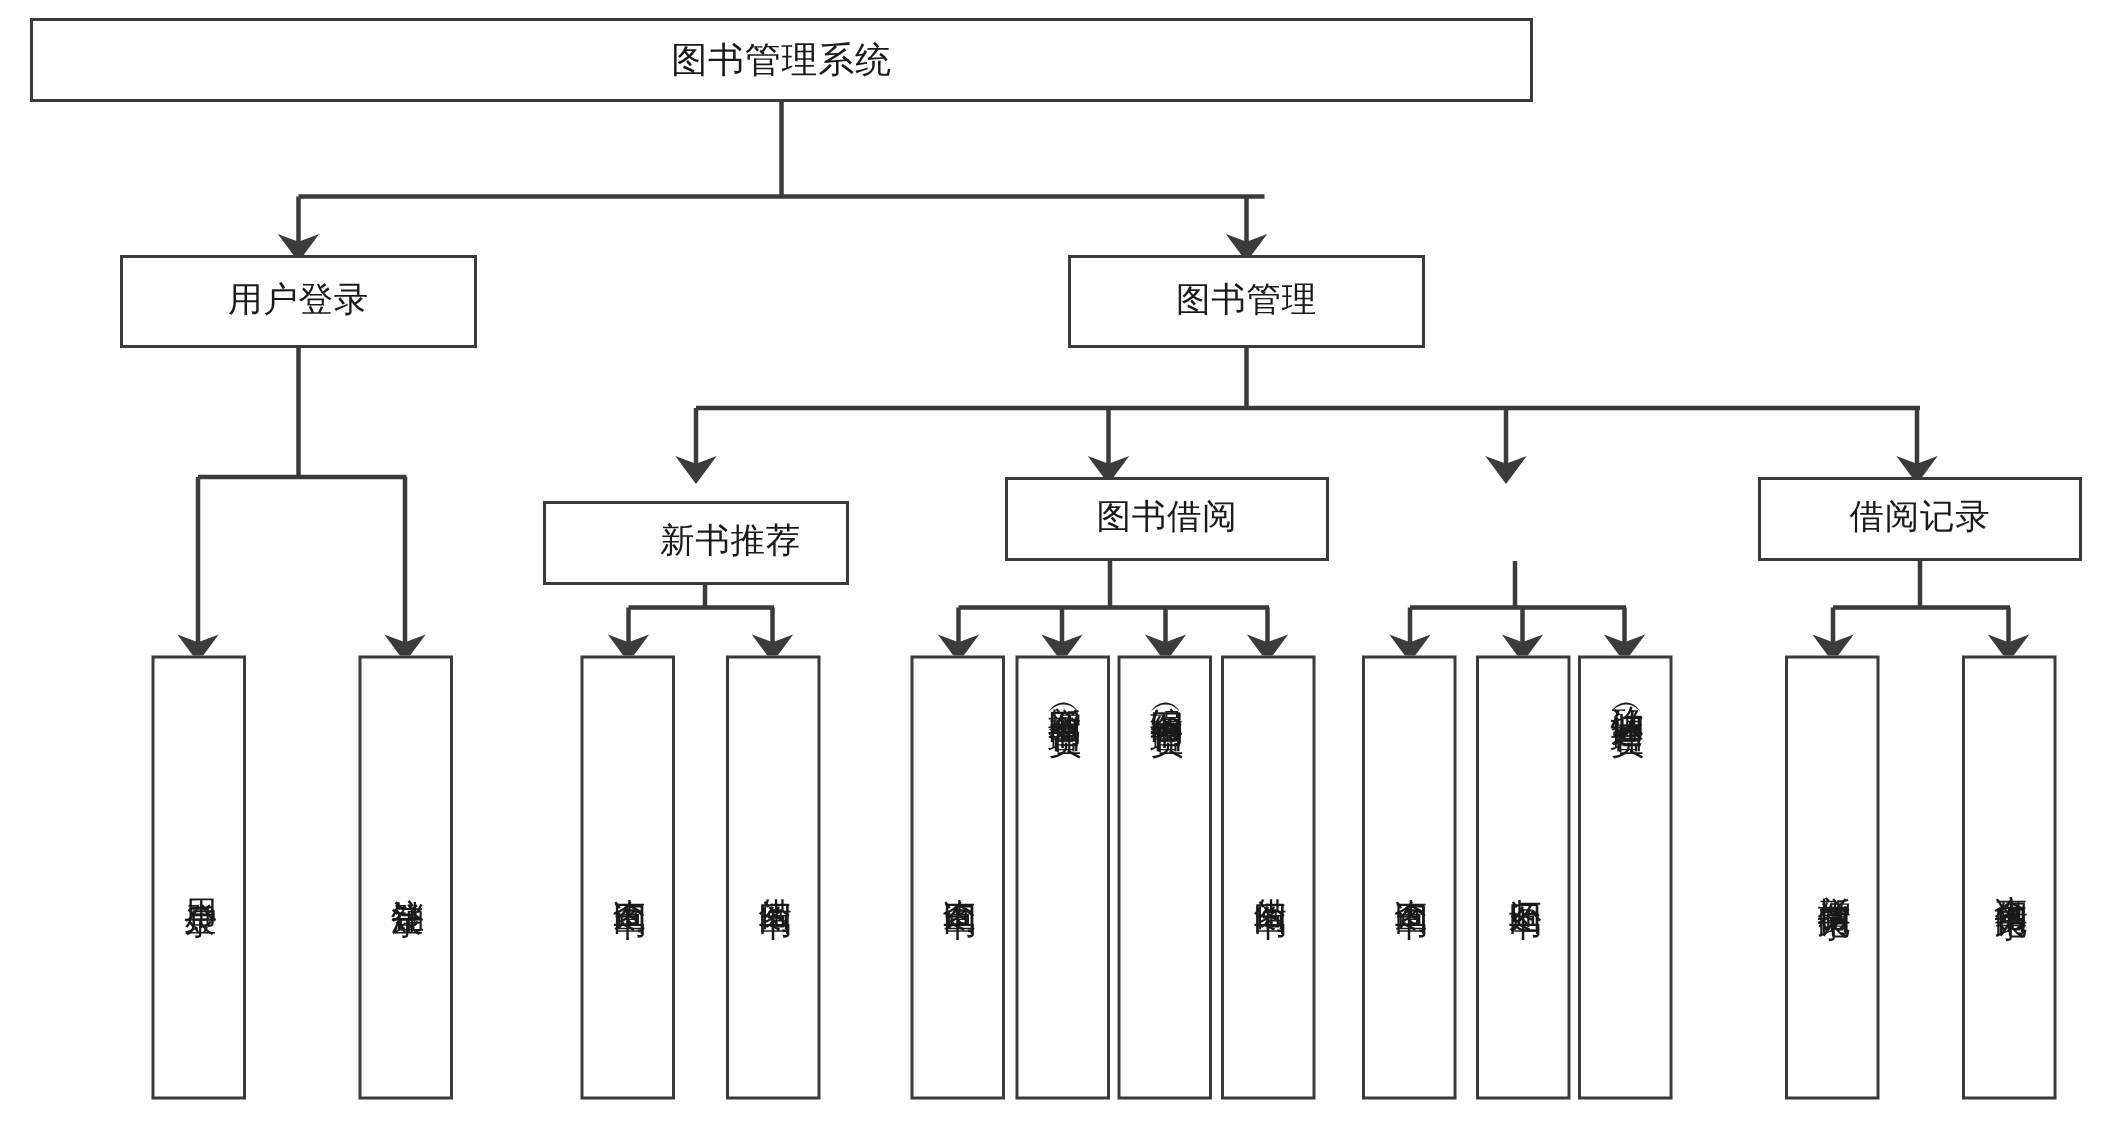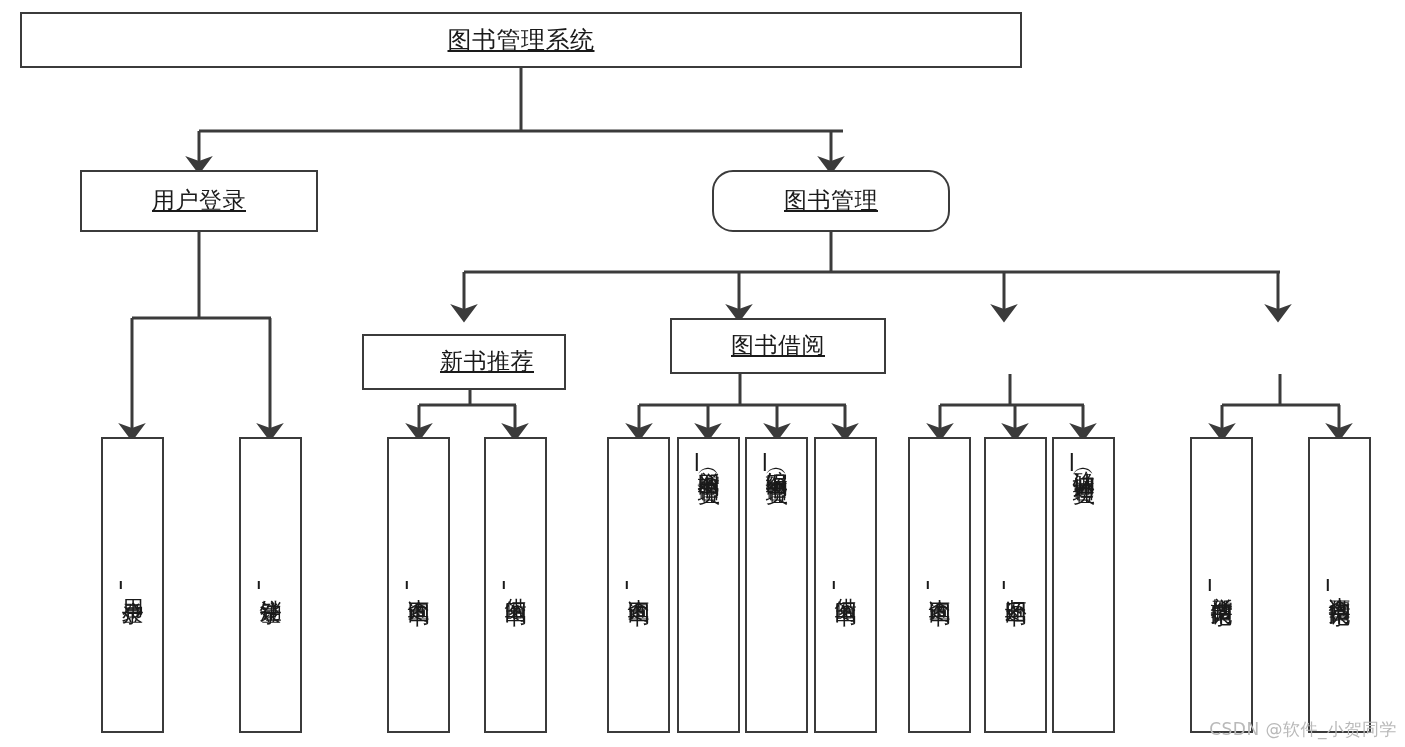--- a/index.html
+++ b/index.html
@@ -37,21 +37,20 @@
     align-items: center;
     justify-content: center;
     color: #1a1a1a;
   }
   .node-label {
     display: block;
     text-align: left;
     line-height: 1.12;
     letter-spacing: 0.5px;
     white-space: nowrap;
-    text-decoration: underline;
   }
   
   .node.horiz .node-label {
     font-size: 23px;
     writing-mode: horizontal-tb;
   }
   .node.root .node-label {
     font-size: 24px;
   }
   
@@ -139,33 +138,36 @@
   </svg>
 
   <div class="node horiz root" style="left:20px; top:12px; width:1002px; height:56px;">
     <span class="node-label">图书管理系统</span>
   </div>
 
   <div class="node horiz" style="left:80px; top:170px; width:238px; height:62px;">
     <span class="node-label">用户登录</span>
   </div>
 
-  <div class="node horiz" style="left:712px; top:170px; width:238px; height:62px;border-radius:21px;">
+  <div class="node horiz" style="left:712px; top:170px; width:238px; height:62px;">
     <span class="node-label">图书管理</span>
   </div>
 
   <div class="node horiz" style="left:362px; top:334px; width:204px; height:56px;padding-left:46px;">
     <span class="node-label">新书推荐</span>
   </div>
 
   <div class="node horiz" style="left:632px; top:318px; width:216px; height:56px;margin-left:38px;">
     <span class="node-label">图书借阅</span>
   </div>
 
 
+  <div class="node horiz" style="left:1172px; top:318px; width:216px; height:56px;">
+    <span class="node-label">借阅记录</span>
+  </div>
 
   <div class="node vert centered" style="left:101px; top:437px; width:63px; height:296px;">
     <span class="node-label">用户登录</span>
   </div>
 
   <div class="node vert centered" style="left:239px; top:437px; width:63px; height:296px;">
     <span class="node-label">注销登录</span>
   </div>
 
   <div class="node vert centered" style="left:387px; top:437px; width:63px; height:296px;">
@@ -205,15 +207,14 @@
   </div>
 
   <div class="node vert centered" style="left:1190px; top:437px; width:63px; height:296px;">
     <span class="node-label">新增借阅记录</span>
   </div>
 
   <div class="node vert centered" style="left:1308px; top:437px; width:63px; height:296px;">
     <span class="node-label">查询借阅记录</span>
   </div>
 
-  <div id="watermark">CSDN @软件_小贺同学</div>
 
 </div>
 
 </body></html>

